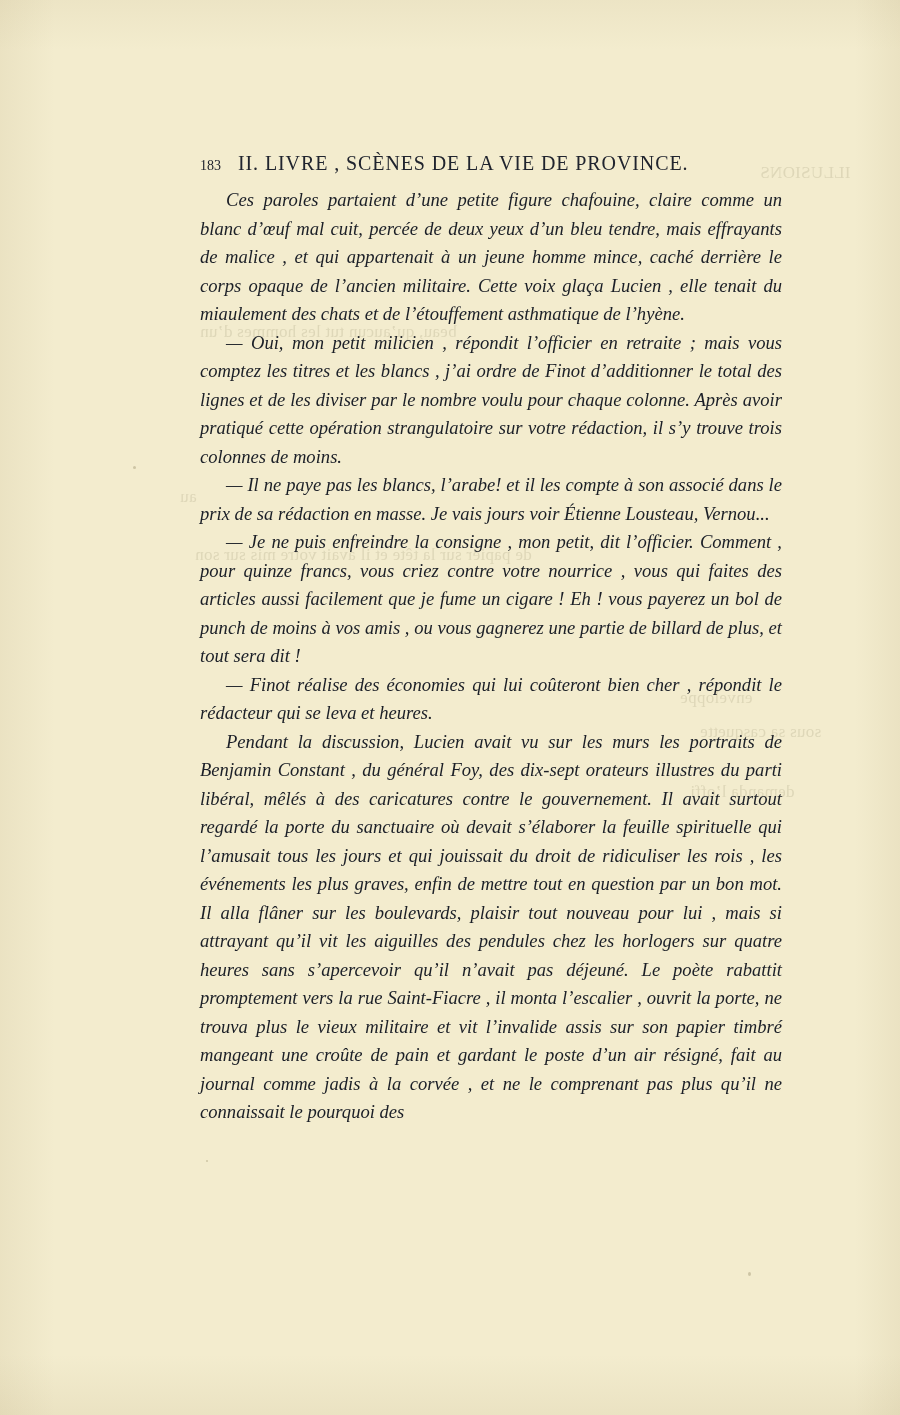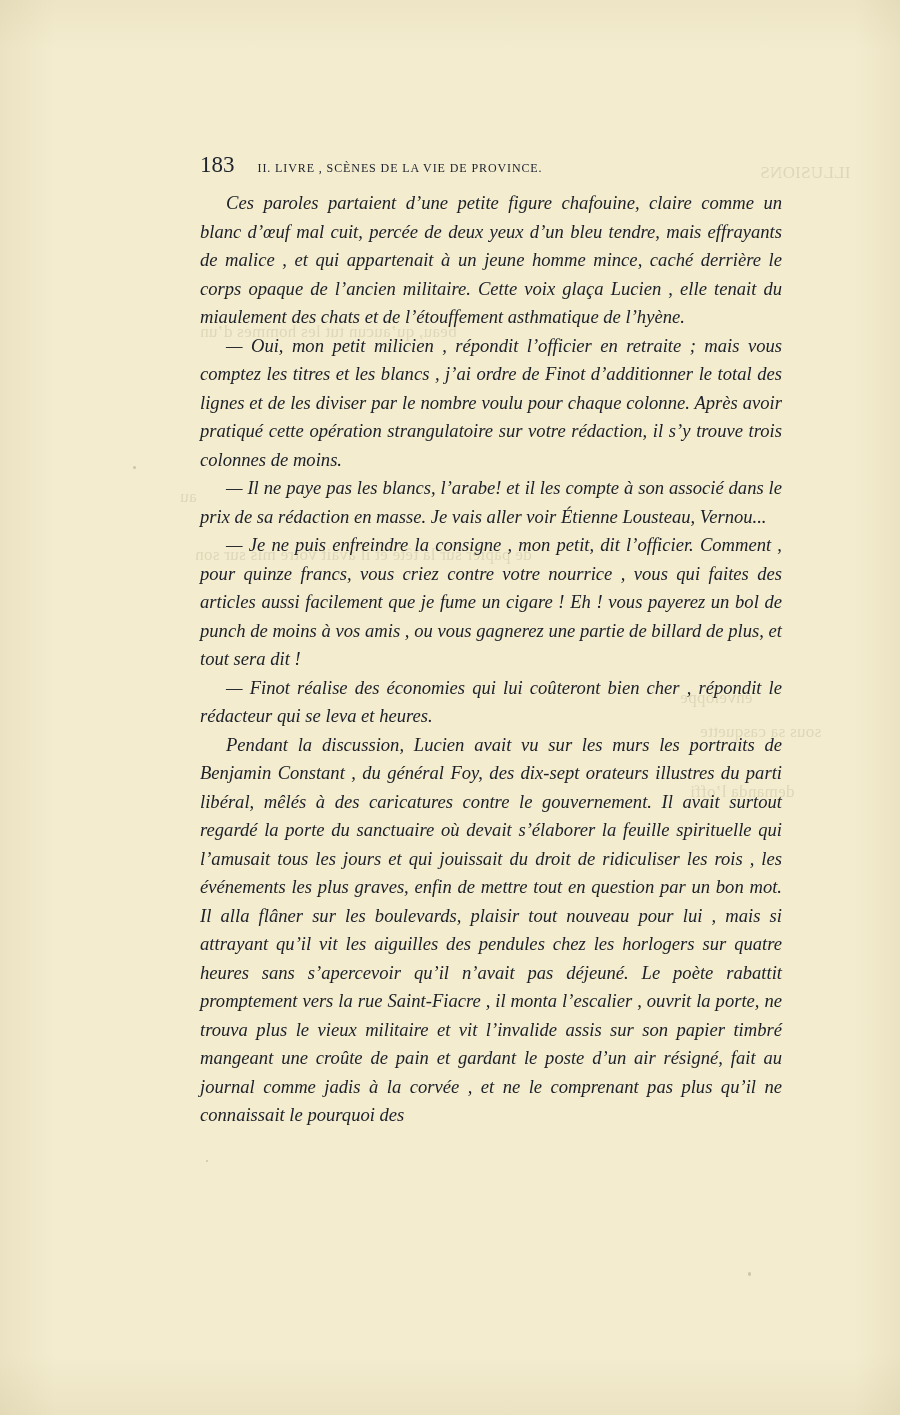--- a/index.html
+++ b/index.html
@@ -39,27 +39,27 @@
     width: 582px;
   }
   .running-head {
     font-size: 15.5px;
     letter-spacing: 0.6px;
     color: #20242e;
     margin-bottom: 11px;
     white-space: nowrap;
   }
   .folio {
-    font-size: 23px;
+    font-size: 14px;
     letter-spacing: 0px;
-    margin-right: 23px;
+    margin-right: 17px;
   }
   .head-title {
     font-variant: small-caps;
-    font-size: 12px;
+    font-size: 20px;
     letter-spacing: 0.9px;
   }
   p.para {
     margin: 0;
     font-size: 18.6px;
     line-height: 28.5px;
     text-align: justify;
     text-justify: inter-word;
     color: #1b1f27;
     text-indent: 26px;
@@ -105,19 +105,19 @@
   <div class="speck" style="left:206px; top:1160px; width:2px; height:2px;"></div>
 
   <div class="text-block">
 
     <div class="running-head">
       <span class="folio">183</span><span class="head-title">II. LIVRE , SCÈNES DE LA VIE DE PROVINCE.</span>
     </div>
 
     <p class="para">Ces paroles partaient d’une petite figure chafouine, claire comme un blanc d’œuf mal cuit, percée de deux yeux d’un bleu tendre, mais effrayants de malice , et qui appartenait à un jeune homme mince, caché derrière le corps opaque de l’ancien militaire. Cette voix glaça Lucien , elle tenait du miaulement des chats et de l’étouffement asthmatique de l’hyène.</p>
     <p class="para dialogue">— Oui, mon petit milicien , répondit l’officier en retraite ; mais vous comptez les titres et les blancs , j’ai ordre de Finot d’additionner le total des lignes et de les diviser par le nombre voulu pour chaque colonne. Après avoir pratiqué cette opération strangulatoire sur votre rédaction, il s’y trouve trois colonnes de moins.</p>
-    <p class="para dialogue">— Il ne paye pas les blancs, l’arabe! et il les compte à son associé dans le prix de sa rédaction en masse. Je vais aller voir Étienne Lousteau, Vernou...</p>
+    <p class="para dialogue">— Il ne paye pas les blancs, l’arabe! et il les compte à son associé dans le prix de sa rédaction en masse. Je vais jours voir Étienne Lousteau, Vernou...</p>
     <p class="para dialogue">— Je ne puis enfreindre la consigne , mon petit, dit l’officier. Comment , pour quinze francs, vous criez contre votre nourrice , vous qui faites des articles aussi facilement que je fume un cigare ! Eh ! vous payerez un bol de punch de moins à vos amis , ou vous gagnerez une partie de billard de plus, et tout sera dit !</p>
     <p class="para dialogue">— Finot réalise des économies qui lui coûteront bien cher , répondit le rédacteur qui se leva et heures.</p>
     <p class="para">Pendant la discussion, Lucien avait vu sur les murs les portraits de Benjamin Constant , du général Foy, des dix-sept orateurs illustres du parti libéral, mêlés à des caricatures contre le gouvernement. Il avait surtout regardé la porte du sanctuaire où devait s’élaborer la feuille spirituelle qui l’amusait tous les jours et qui jouissait du droit de ridiculiser les rois , les événements les plus graves, enfin de mettre tout en question par un bon mot. Il alla flâner sur les boulevards, plaisir tout nouveau pour lui , mais si attrayant qu’il vit les aiguilles des pendules chez les horlogers sur quatre heures sans s’apercevoir qu’il n’avait pas déjeuné. Le poète rabattit promptement vers la rue Saint-Fiacre , il monta l’escalier , ouvrit la porte, ne trouva plus le vieux militaire et vit l’invalide assis sur son papier timbré mangeant une croûte de pain et gardant le poste d’un air résigné, fait au journal comme jadis à la corvée , et ne le comprenant pas plus qu’il ne connaissait le pourquoi des</p>
 
   </div>
 </div>
 
 </body></html>

